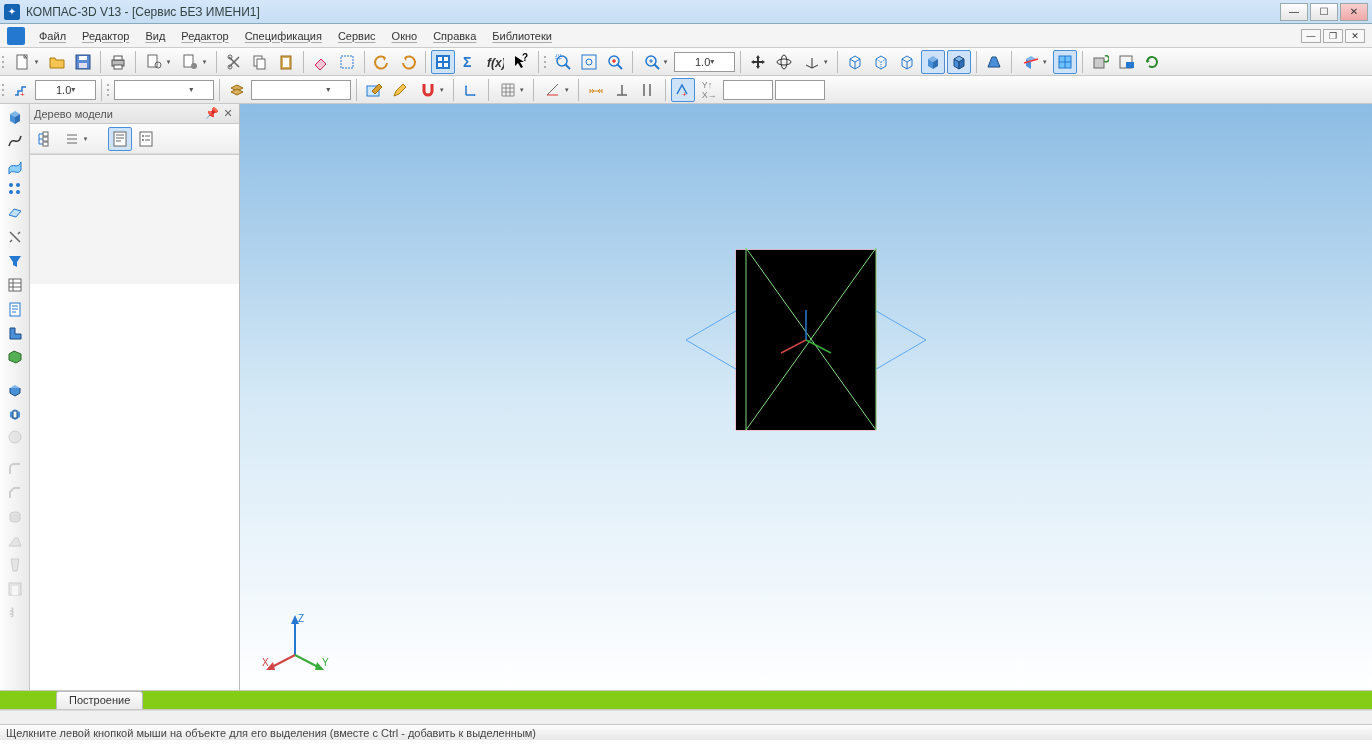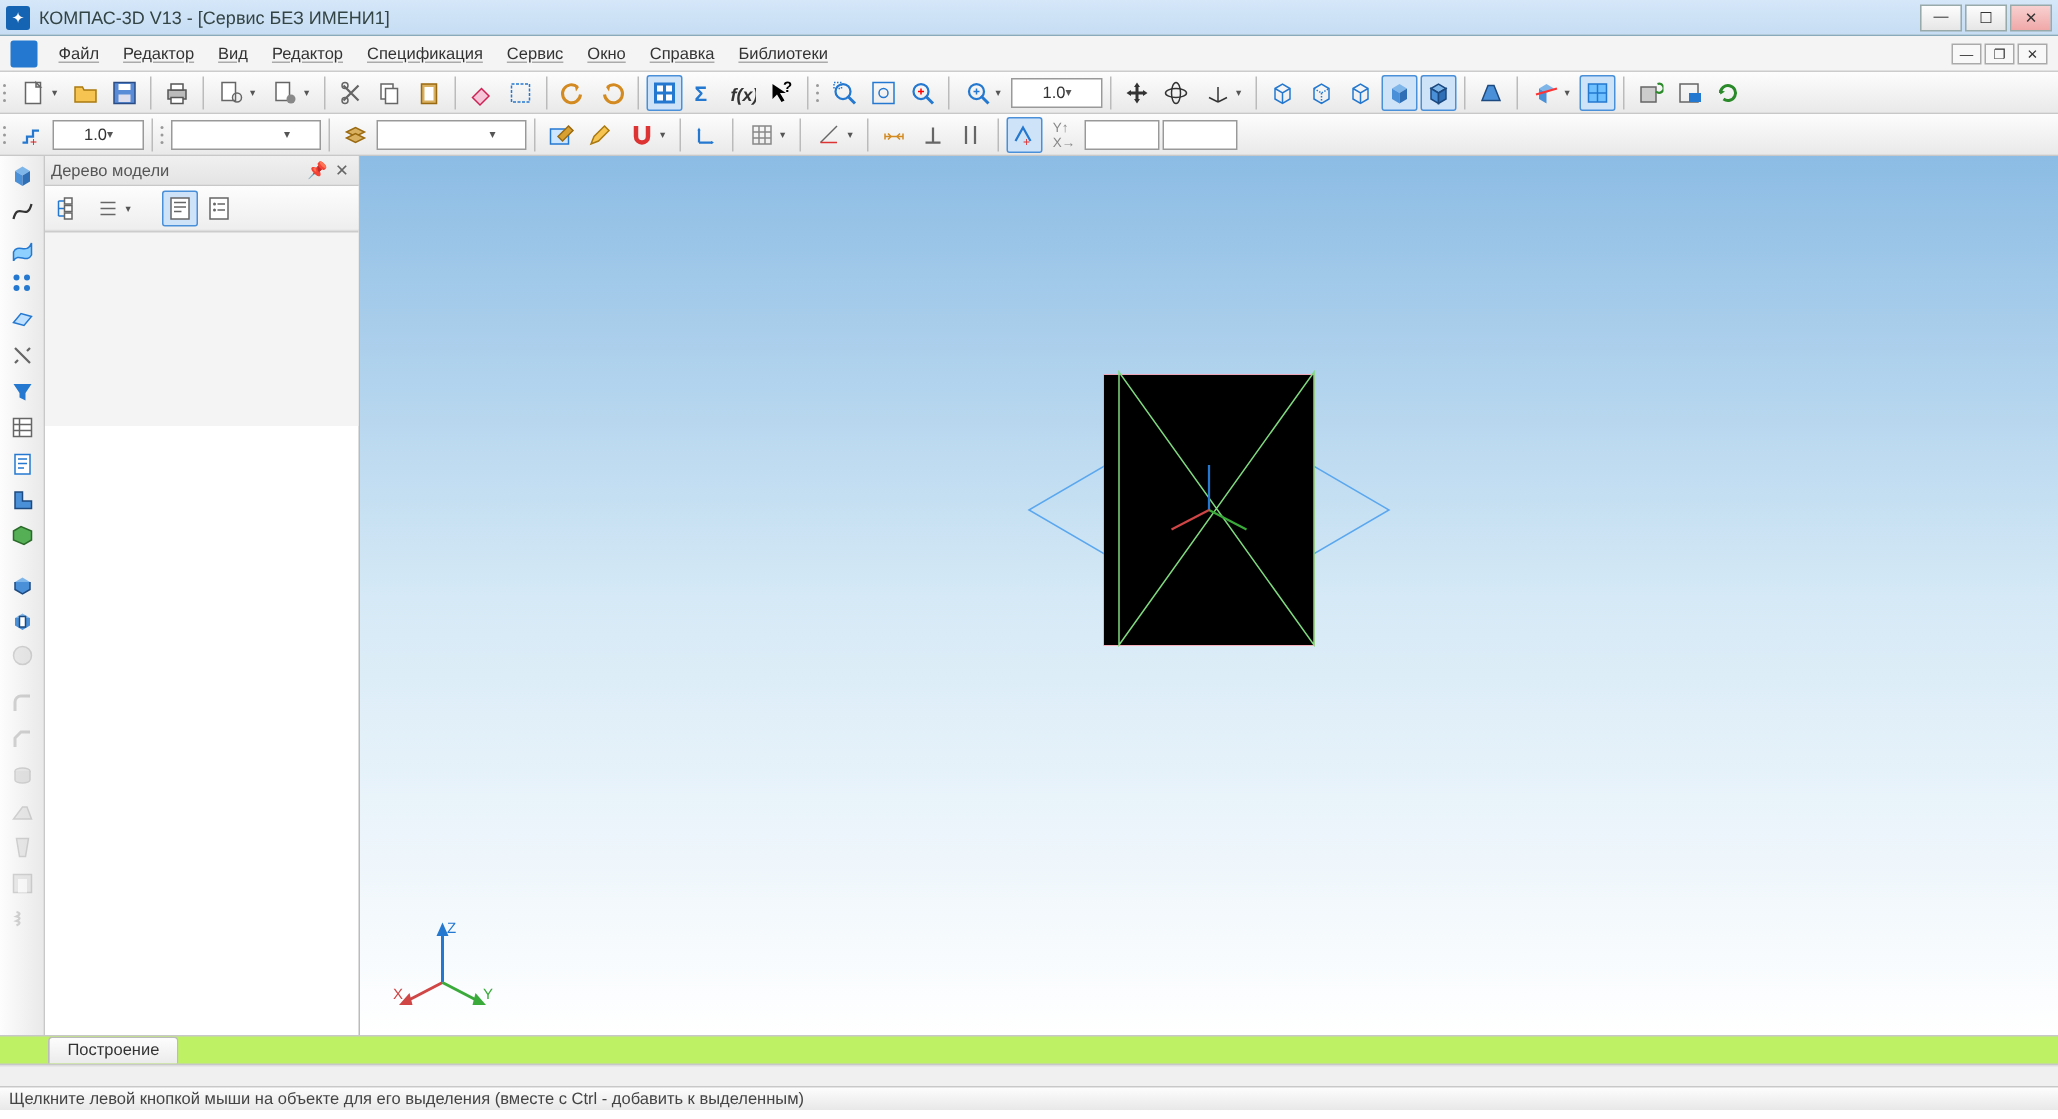--- a/index.html
+++ b/index.html
@@ -71,21 +71,21 @@
   .tree-row .gearicon{width:14px;height:14px;background:#e0a030;border-radius:2px;}
   .tree-row .lineicon{font-family:monospace; color:#888;}
   .tree-bottom{height:130px; border-top:1px solid #ccc; background:#f4f4f4;}
   
   
   .viewport{ flex:1; position:relative; background:linear-gradient(#8cbce4 0%, #d5e9f6 50%, #ffffff 100%); overflow:hidden;}
   .viewport svg.scene{position:absolute; left:50%; top:42%; transform:translate(-50%,-50%);}
   .viewport svg.triad{position:absolute; left:20px; bottom:10px;}
   
   
-  .tabrow{ height:20px; background:#bef264; border-top:1px solid #c8c8c8; border-bottom:1px solid #c8c8c8; display:flex; align-items:flex-end; padding-left:32px;}
+  .tabrow{ height:20px; background:#84cc16; border-top:1px solid #c8c8c8; border-bottom:1px solid #c8c8c8; display:flex; align-items:flex-end; padding-left:56px;}
   .tabrow .tab{ height:18px; padding:2px 12px 0; background:linear-gradient(#fdfdfd,#ebebeb); border:1px solid #bbb; border-bottom:none; border-radius:3px 3px 0 0; font-size:11px; margin-right:2px;}
   
   
   .hscroll{height:14px; background:#f0f0f0; border-top:1px solid #ddd;}
   
   
   .statusbar{ height:16px; background:linear-gradient(#fdfdfd,#e8e8e8); border-top:1px solid #c8c8c8; display:flex; align-items:center; padding:0 6px; font-size:11px; color:#444;}
 </style>
 </head>
 <body>

